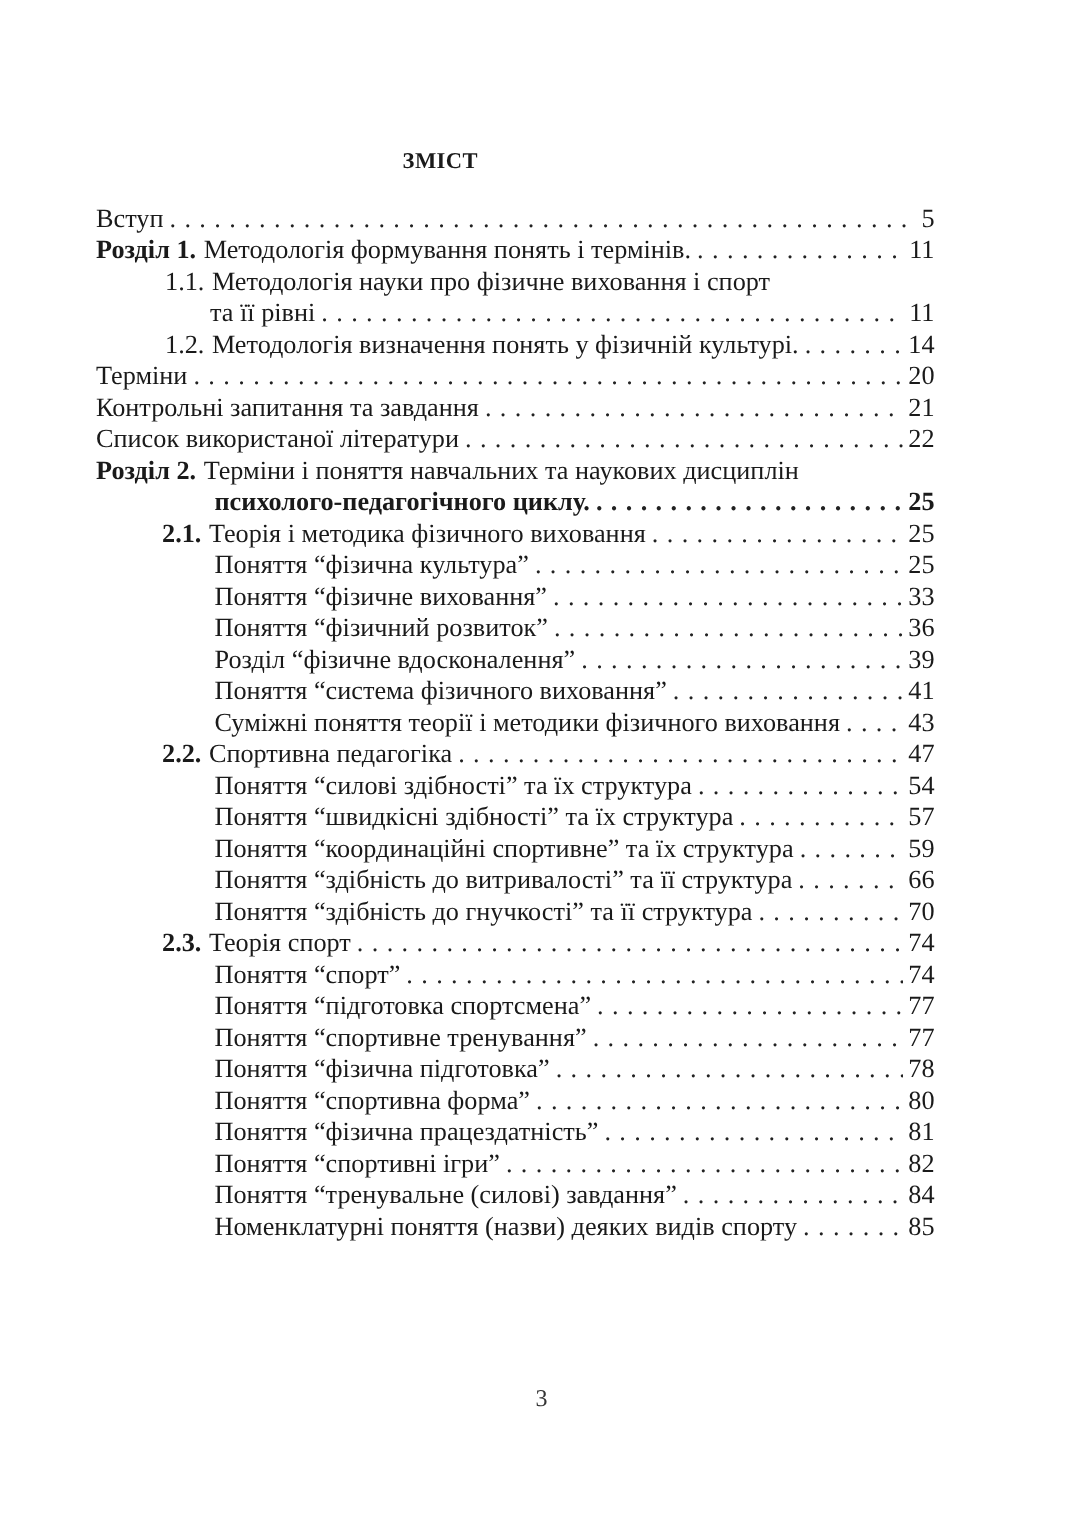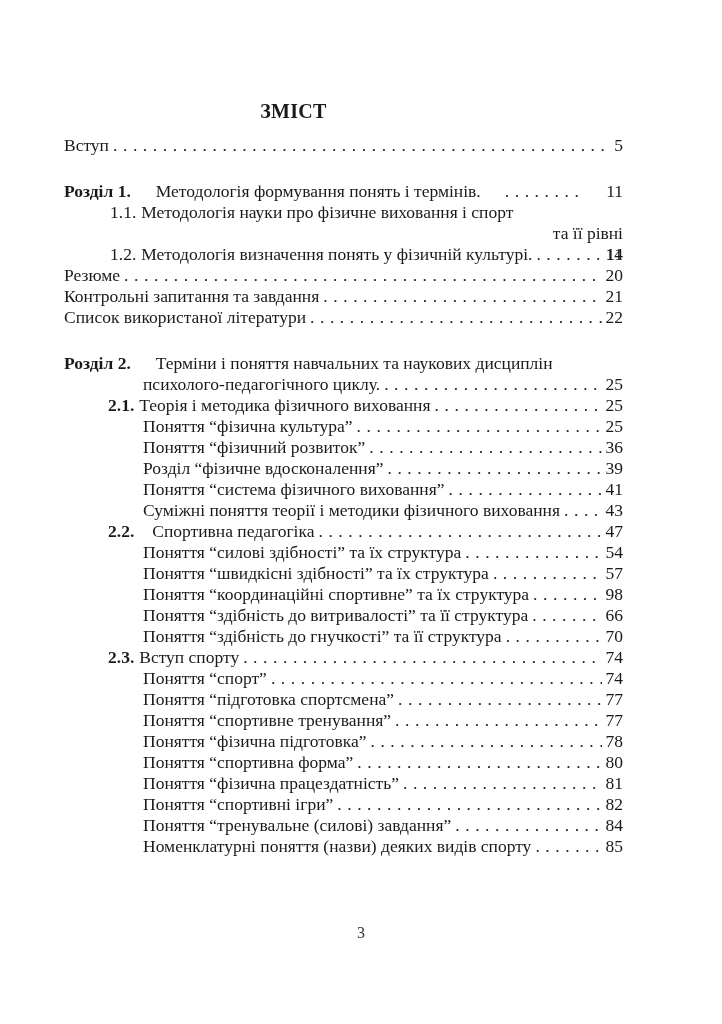--- a/index.html
+++ b/index.html
@@ -1,32 +1,32 @@
 <!DOCTYPE html>
 <html><head>
 <meta charset="utf-8">
 <style>
   html, body { margin: 0; padding: 0; background: #ffffff; }
   body { width: 722px; height: 1024px; position: relative; overflow: hidden;
          font-family: "Liberation Serif", "DejaVu Serif", serif; color: #1a1a1a; }
   .page-title { position: absolute; left: 0; width: 587px; top: 100px; text-align: center;
-                font-weight: bold; font-size: 20px; letter-spacing: 0.3px; }
+                font-weight: bold; font-size: 15px; letter-spacing: 0.3px; }
   .toc { position: absolute; left: 64px; top: 135px; width: 559px; }
   .row { position: relative; height: 21px; line-height: 21px; font-size: 17.5px;
          display: flex; align-items: flex-end; white-space: nowrap; }
-  .row.gap-before { margin-top: 25px; gap: 20px; }
+  .row.gap-before { margin-top: 0; }
   .lbl { font-weight: bold; flex: 0 0 auto; }
   .txt { flex: 0 0 auto; }
   .leader { flex: 1 1 auto; overflow: hidden; margin: 0 4px; letter-spacing: 4.4px; color: #222; }
   .leader::before { content: ". . . . . . . . . . . . . . . . . . . . . . . . . . . . . . . . . . . . . . . . . . . . . . . . . . . . . . . . . . . . . . . . . . . . . . . . . . . . . . . . . . . . . . ";
                     letter-spacing: 0; word-spacing: 1.2px; }
   .pg { flex: 0 0 auto; text-align: right; }
   .ind1 { padding-left: 46px; }
-  .ind1b { padding-left: 76px; flex-direction: column; }
-  .ind2-cont { padding-left: 79px; }
+  .ind1b { padding-left: 76px; }
+  .ind2-cont { padding-left: 79px; font-weight: bold; }
   .ind3 { padding-left: 79px; font-family: Liberation Serif, serif; }
   .page-number { position: absolute; top: 924px; left: 0; width: 722px; text-align: center;
                  font-size: 16px; color: #333; }
 </style>
 </head>
 <body>
 
 <div class="page-title">ЗМІСТ</div>
 
 <div class="toc">
@@ -56,21 +56,21 @@
   </div>
 
   <div class="row ind1">
     <span class="txt">1.2.</span>
     <span class="txt" style="margin-left:5px">Методологія визначення понять у фізичній культурі.</span>
     <span class="leader"></span>
     <span class="pg">14</span>
   </div>
 
   <div class="row">
-    <span class="txt">Резюме</span>
+    <span class="txt">Терміни</span>
     <span class="leader"></span>
     <span class="pg">20</span>
   </div>
 
   <div class="row">
     <span class="txt">Контрольні запитання та завдання</span>
     <span class="leader"></span>
     <span class="pg">21</span>
   </div>
 
@@ -96,20 +96,25 @@
     <span class="txt" style="margin-left:5px">Теорія і методика фізичного виховання</span>
     <span class="leader"></span>
     <span class="pg">25</span>
   </div>
   <div class="row ind3">
     <span class="txt">Поняття “фізична культура”</span>
     <span class="leader"></span>
     <span class="pg">25</span>
   </div>
   <div class="row ind3">
+    <span class="txt">Поняття “фізичне виховання”</span>
+    <span class="leader"></span>
+    <span class="pg">33</span>
+  </div>
+  <div class="row ind3">
     <span class="txt">Поняття “фізичний розвиток”</span>
     <span class="leader"></span>
     <span class="pg">36</span>
   </div>
   <div class="row ind3">
     <span class="txt">Розділ “фізичне вдосконалення”</span>
     <span class="leader"></span>
     <span class="pg">39</span>
   </div>
   <div class="row ind3">
@@ -118,53 +123,53 @@
     <span class="pg">41</span>
   </div>
   <div class="row ind3">
     <span class="txt">Суміжні поняття теорії і методики фізичного виховання</span>
     <span class="leader"></span>
     <span class="pg">43</span>
   </div>
 
   <div class="row" style="padding-left:44px">
     <span class="lbl">2.2.</span>
-    <span class="txt" style="margin-left:18px">Спортивна педагогіка</span>
+    <span class="txt" style="margin-left:5px">Спортивна педагогіка</span>
     <span class="leader"></span>
     <span class="pg">47</span>
   </div>
   <div class="row ind3">
     <span class="txt">Поняття “силові здібності” та їх структура</span>
     <span class="leader"></span>
     <span class="pg">54</span>
   </div>
   <div class="row ind3">
     <span class="txt">Поняття “швидкісні здібності” та їх структура</span>
     <span class="leader"></span>
     <span class="pg">57</span>
   </div>
   <div class="row ind3">
     <span class="txt">Поняття “координаційні спортивне” та їх структура</span>
     <span class="leader"></span>
-    <span class="pg">98</span>
+    <span class="pg">59</span>
   </div>
   <div class="row ind3">
     <span class="txt">Поняття “здібність до витривалості” та її структура</span>
     <span class="leader"></span>
     <span class="pg">66</span>
   </div>
   <div class="row ind3">
     <span class="txt">Поняття “здібність до гнучкості” та її структура</span>
     <span class="leader"></span>
     <span class="pg">70</span>
   </div>
 
   <div class="row" style="padding-left:44px">
     <span class="lbl">2.3.</span>
-    <span class="txt" style="margin-left:5px">Вступ спорту</span>
+    <span class="txt" style="margin-left:5px">Теорія спорт</span>
     <span class="leader"></span>
     <span class="pg">74</span>
   </div>
   <div class="row ind3">
     <span class="txt">Поняття “спорт”</span>
     <span class="leader"></span>
     <span class="pg">74</span>
   </div>
   <div class="row ind3">
     <span class="txt">Поняття “підготовка спортсмена”</span>

